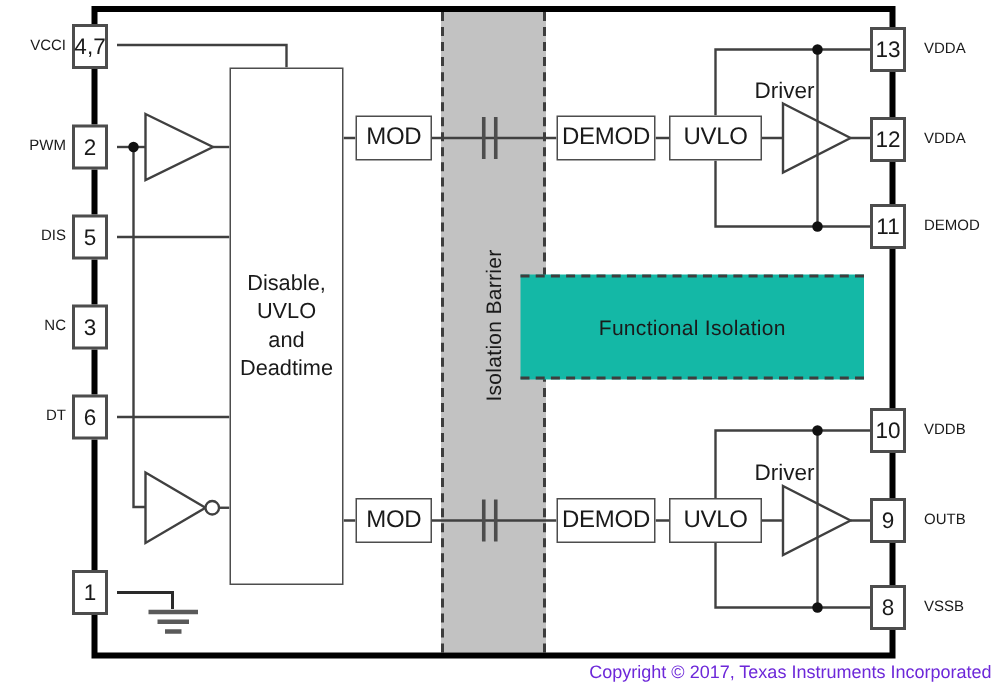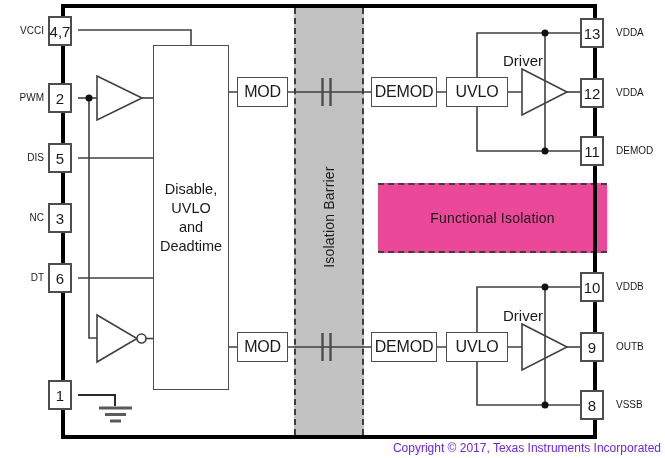--- a/index.html
+++ b/index.html
@@ -17,22 +17,22 @@
   .barrier-band{
     left:294px;top:8px;width:70px;height:427px;box-sizing:border-box;
     background:#c2c2c2;border-left:2px dashed #3d3d3d;border-right:2px dashed #3d3d3d;
     z-index:1;
   }
   .barrier-label{
     left:259px;top:208px;width:140px;height:18px;line-height:18px;text-align:center;
     transform:rotate(-90deg);font-size:14px;color:#1a1a1a;z-index:1;letter-spacing:.2px;
   }
   .functional-band{
-    left:378px;top:183px;width:229px;height:70px;box-sizing:border-box;
-    background:#ec4899;border-top:2px dashed #3d3d3d;border-bottom:2px dashed #3d3d3d;
+    left:347px;top:183px;width:229px;height:70px;box-sizing:border-box;
+    background:#14b8a6;border-top:2px dashed #3d3d3d;border-bottom:2px dashed #3d3d3d;
     z-index:1;display:flex;align-items:center;justify-content:center;
     font-size:14px;letter-spacing:.2px;
   }
   
   svg.wires{left:0;top:0;z-index:3;}
   
   .pin-box{
     width:24px;height:30px;box-sizing:border-box;background:#fff;border:2px solid #4d4d4d;
     display:flex;align-items:center;justify-content:center;font-size:15px;z-index:4;
   }

